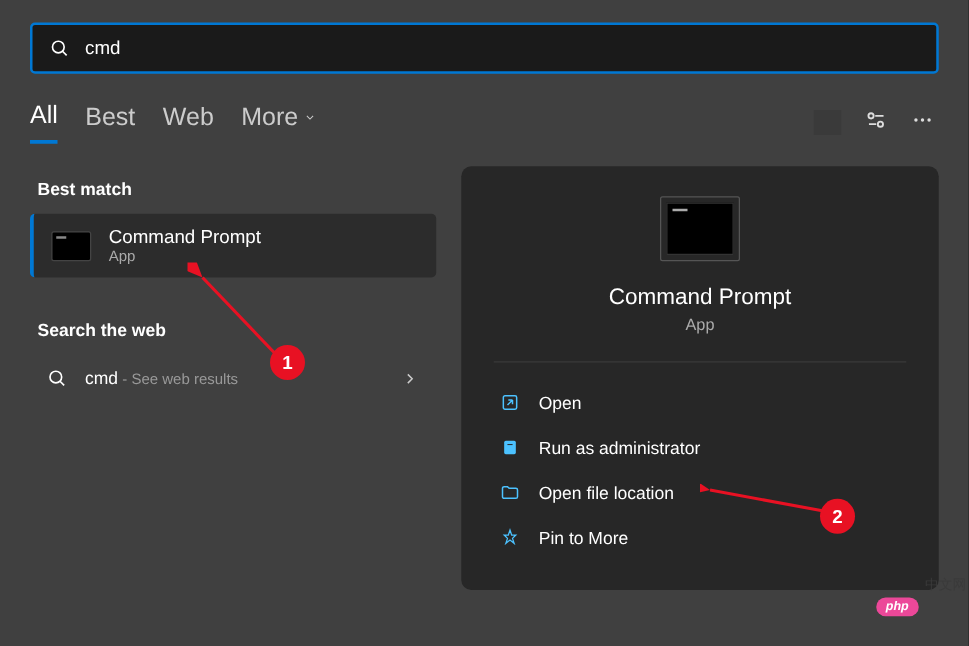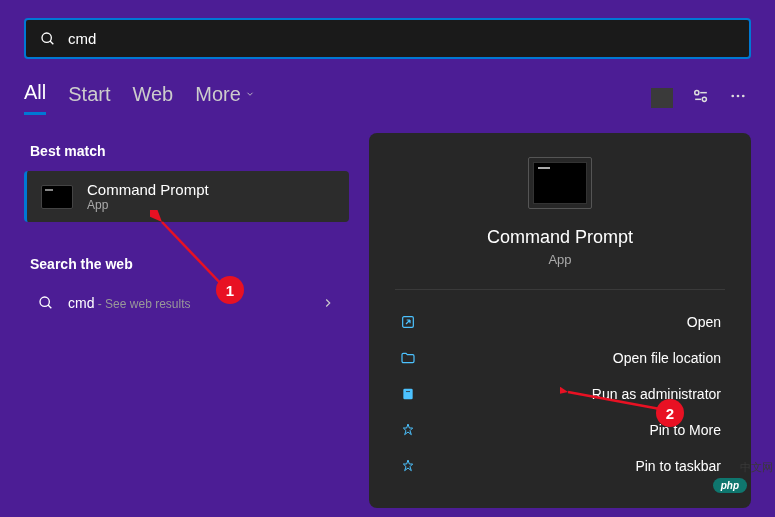--- a/index.html
+++ b/index.html
@@ -1,18 +1,18 @@
 <!DOCTYPE html>
 <html><head>
   <meta charset="utf-8">
   <style>
     * { margin: 0; padding: 0; box-sizing: border-box; font-family: 'Segoe UI', sans-serif; }
     body { background: #111; color: #fff; width: 775px; height: 517px; overflow: hidden; position: relative; }
     
-    .container { background: #4c1d95; padding: 18px 24px 0; height: 100%; }
+    .container { background: #404040; padding: 18px 24px 0; height: 100%; }
     
     .search-box { border: 2px solid #0078d4; border-radius: 4px; background: #1a1a1a; padding: 10px 14px; display: flex; align-items: center; gap: 12px; margin-bottom: 22px; }
     .search-box svg { fill: none; stroke: #fff; stroke-width: 2; }
     .search-input { background: none; border: none; outline: none; color: #fff; font-size: 15px; flex: 1; }
     
     .tabs { display: flex; align-items: center; gap: 22px; margin-bottom: 8px; }
     .tab { color: #ccc; font-size: 20px; cursor: pointer; padding-bottom: 8px; }
     .tab.active { color: #fff; border-bottom: 3px solid #0078d4; }
     .tab-more { display: flex; align-items: center; gap: 4px; }
     .spacer { flex: 1; }
@@ -40,48 +40,48 @@
     .chev { margin-left: auto; color: #ccc; }
     
     .detail-icon-wrap { display: flex; justify-content: center; margin-bottom: 18px; }
     .detail-icon-border { padding: 4px; border: 1px solid #555; border-radius: 2px; }
     .detail-icon { width: 54px; height: 42px; background: #000; border: 1px solid #333; position: relative; }
     .detail-icon::before { content: ''; position: absolute; top: 4px; left: 4px; width: 12px; height: 2px; background: #aaa; }
     .detail-title { text-align: center; font-size: 18px; font-weight: 400; }
     .detail-sub { text-align: center; font-size: 13px; color: #aaa; margin-top: 4px; margin-bottom: 22px; }
     .divider { height: 1px; background: #3a3a3a; margin: 0 6px 14px; }
     
-    .action { display: flex; align-items: center; gap: 14px; padding: 9px 10px; cursor: pointer; border-radius: 4px; font-size: 14px; justify-content: space-between; }
+    .action { display: flex; align-items: center; gap: 14px; padding: 9px 10px; cursor: pointer; border-radius: 4px; font-size: 14px; }
     .action-icon { width: 18px; height: 18px; display: flex; align-items: center; justify-content: center; color: #4cc2ff; }
     .action-icon svg { stroke: #4cc2ff; fill: none; stroke-width: 1.8; }
     
     .badge { position: absolute; width: 28px; height: 28px; background: #e81123; border-radius: 50%; display: flex; align-items: center; justify-content: center; font-weight: 700; font-size: 15px; color: #fff; z-index: 10; }
     .badge1 { top: 276px; left: 216px; }
     .badge2 { top: 399px; left: 656px; }
     
     .arrow { position: absolute; z-index: 9; pointer-events: none; }
     
-    .php-badge { position: absolute; right: 28px; bottom: 24px; background: #0f766e; border-radius: 10px; padding: 2px 8px; font-size: 10px; font-weight: 700; font-style: italic; z-index: 5; }
+    .php-badge { position: absolute; right: 40px; bottom: 24px; background: #ec4899; border-radius: 10px; padding: 2px 8px; font-size: 10px; font-weight: 700; font-style: italic; z-index: 5; }
     .php-cn { position: absolute; right: 2px; bottom: 42px; color: #3a3a3a; font-size: 11px; z-index: 4; }
   </style>
 </head>
 <body>
 
 <div class="container">
   <div class="search-box">
     <svg width="16" height="16" viewBox="0 0 24 24">
         <circle cx="10" cy="10" r="7"></circle>
         <line x1="20" y1="20" x2="15" y2="15"></line>
       </svg>
     <input class="search-input" value="cmd" style="">
   </div>
 
   <div class="tabs">
     <div class="tab active">All</div>
-    <div class="tab">Start</div>
+    <div class="tab">Best</div>
     <div class="tab">Web</div>
     <div class="tab tab-more">
       <span>More</span>
       <svg width="10" height="10" viewBox="0 0 24 24">
           <path d="M6 9l6 6 6-6" fill="none" stroke="#ccc" stroke-width="2"></path>
         </svg>
     </div>
     <div class="spacer"></div>
     <div class="top-controls">
       <div class="top-sq"></div>
@@ -143,49 +143,41 @@
             <svg width="16" height="16" viewBox="0 0 24 24">
               <rect x="4" y="4" width="16" height="16" rx="2"></rect>
               <path d="M9 15l6-6M15 9h-5M15 9v5"></path>
             </svg>
           </div>
         <span>Open</span>
       </div>
       <div class="action">
         <div class="action-icon">
             <svg width="16" height="16" viewBox="0 0 24 24">
-              <path d="M3 7a2 2 0 012-2h4l2 2h8a2 2 0 012 2v8a2 2 0 01-2 2H5a2 2 0 01-2-2V7z"></path>
-            </svg>
-          </div>
-        <span>Open file location</span>
-      </div>
-      <div class="action">
-        <div class="action-icon">
-            <svg width="16" height="16" viewBox="0 0 24 24">
               <rect x="5" y="4" width="14" height="16" rx="2" fill="#4cc2ff" stroke="none"></rect>
               <rect x="8" y="7" width="8" height="3" fill="#272727"></rect>
             </svg>
           </div>
         <span>Run as administrator</span>
       </div>
       <div class="action">
         <div class="action-icon">
             <svg width="16" height="16" viewBox="0 0 24 24">
+              <path d="M3 7a2 2 0 012-2h4l2 2h8a2 2 0 012 2v8a2 2 0 01-2 2H5a2 2 0 01-2-2V7z"></path>
+            </svg>
+          </div>
+        <span>Open file location</span>
+      </div>
+      <div class="action">
+        <div class="action-icon">
+            <svg width="16" height="16" viewBox="0 0 24 24">
               <path d="M12 3l2 6h5l-4 4 2 6-5-4-5 4 2-6-4-4h5z" stroke-width="1.5"></path>
             </svg>
           </div>
         <span>Pin to More</span>
-      </div>
-      <div class="action">
-        <div class="action-icon">
-            <svg width="16" height="16" viewBox="0 0 24 24">
-              <path d="M12 3l2 6h5l-4 4 2 6-5-4-5 4 2-6-4-4h5z" stroke-width="1.5"></path>
-            </svg>
-          </div>
-        <span>Pin to taskbar</span>
       </div>
     </div>
   </div>
 </div>
 
 <div class="badge badge1">1</div>
 <div class="badge badge2">2</div>
 
 <svg class="arrow" style="top:210px; left:150px;" width="90" height="90">
   <defs>

